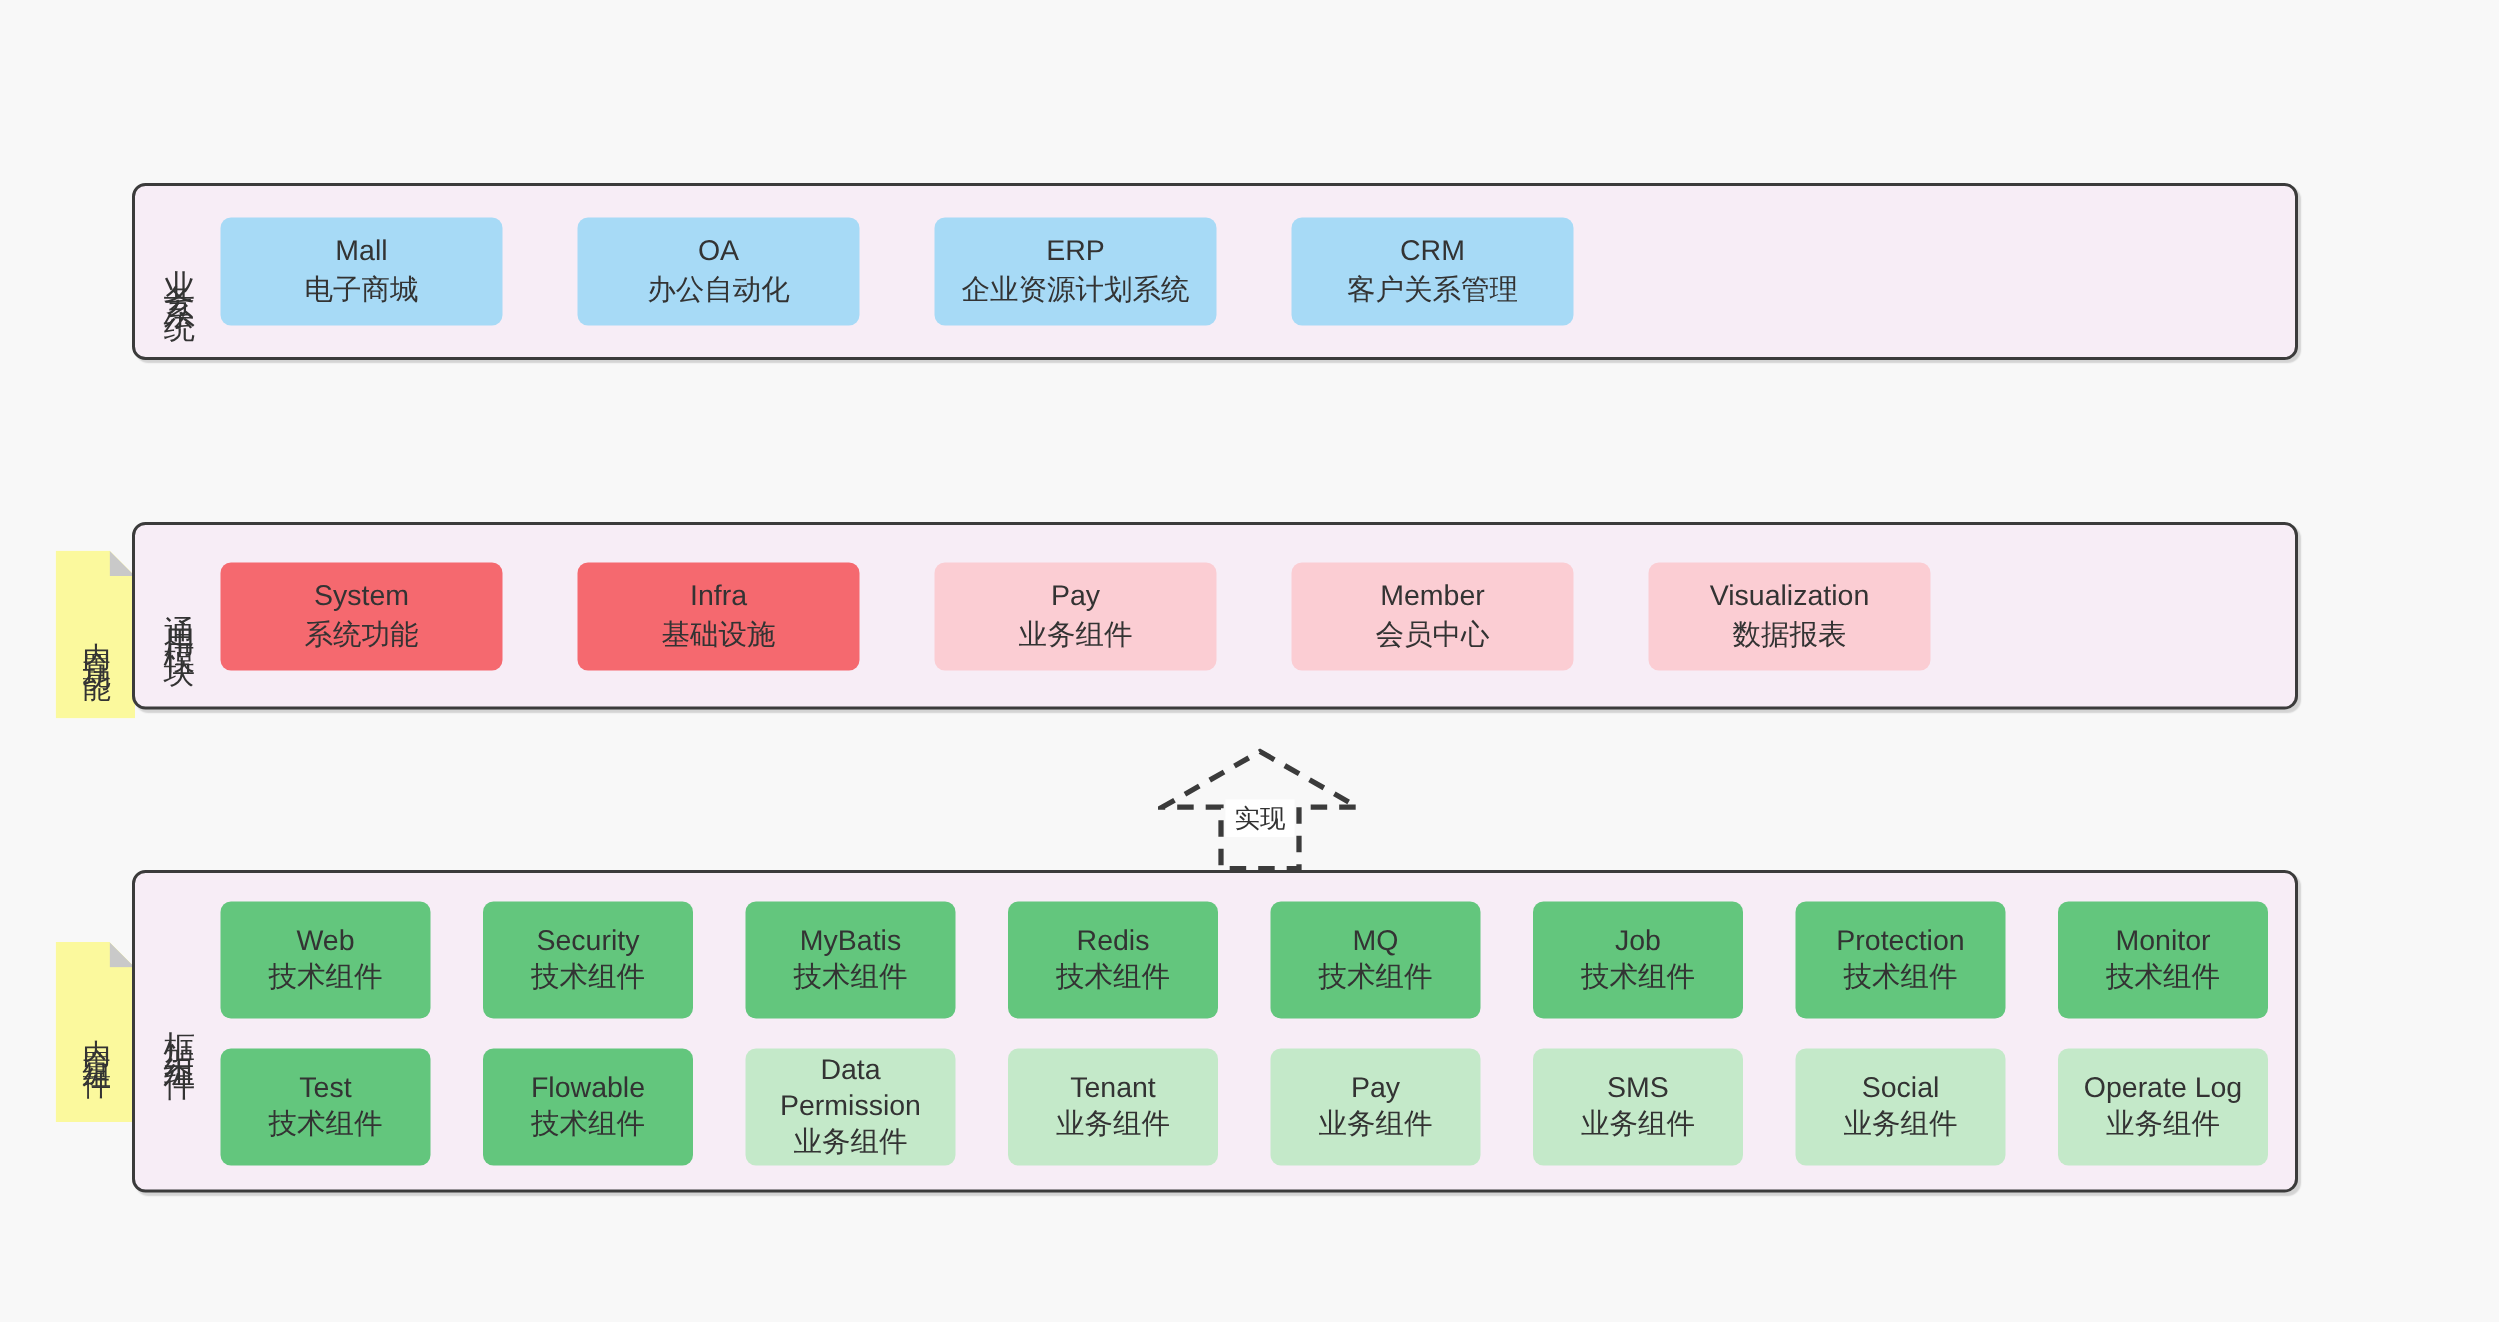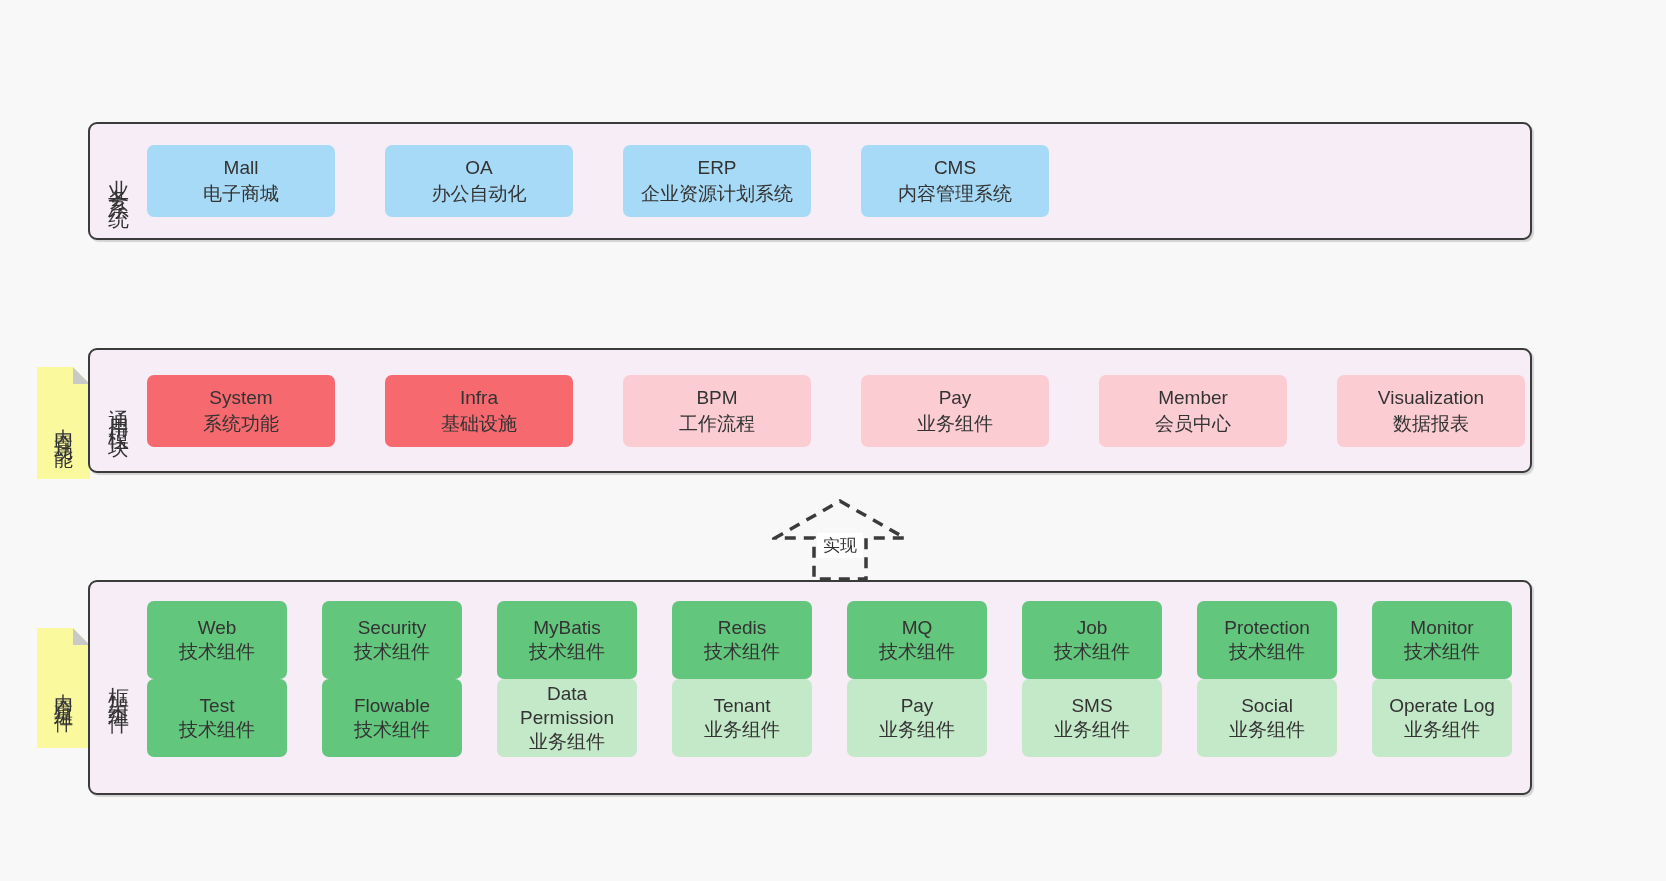--- a/index.html
+++ b/index.html
@@ -48,21 +48,21 @@
   }
   .box-lg{width:188px;height:72px;font-size:19px;line-height:26px;}
   .box-sm{width:140px;height:78px;font-size:19px;line-height:24px;padding:0 4px;}
   .blue{background:var(--blue);}
   .red{background:var(--red);}
   .pink{background:var(--pink);}
   .green{background:var(--green);}
   .lightgreen{background:var(--lightgreen);}
   .bot-rows{
     position:absolute;left:57px;top:19px;
-    display:flex;flex-direction:column;
+    display:flex;flex-direction:column;gap:20px;
   }
   .bot-row{display:flex;gap:35px;}
   .tab{
     position:absolute;left:37px;width:53px;z-index:1;
     background:var(--tab-yellow);
     clip-path:polygon(0 0,calc(100% - 17px) 0,100% 17px,100% 100%,0 100%);
   }
   .tab-mid{top:367px;height:112px;}
   .tab-bot{top:628px;height:120px;}
   .tab-fold{
@@ -100,22 +100,22 @@
       </div>
       <div class="box box-lg blue">
         <span>OA</span>
         <span>办公自动化</span>
       </div>
       <div class="box box-lg blue">
         <span>ERP</span>
         <span>企业资源计划系统</span>
       </div>
       <div class="box box-lg blue">
-        <span>CMS</span>
-        <span>内容管理系统</span>
+        <span>CRM</span>
+        <span>客户关系管理</span>
       </div>
     </div>
   </section>
 
 
   <div class="tab tab-mid">
     <div class="tab-fold"></div>
     <div class="tab-text">内置功能</div>
   </div>
 
@@ -124,24 +124,20 @@
     <div class="boxes-row">
       <div class="box box-lg red">
         <span>System</span>
         <span>系统功能</span>
       </div>
       <div class="box box-lg red">
         <span>Infra</span>
         <span>基础设施</span>
       </div>
       <div class="box box-lg pink">
-        <span>BPM</span>
-        <span>工作流程</span>
-      </div>
-      <div class="box box-lg pink">
         <span>Pay</span>
         <span>业务组件</span>
       </div>
       <div class="box box-lg pink">
         <span>Member</span>
         <span>会员中心</span>
       </div>
       <div class="box box-lg pink">
         <span>Visualization</span>
         <span>数据报表</span>

